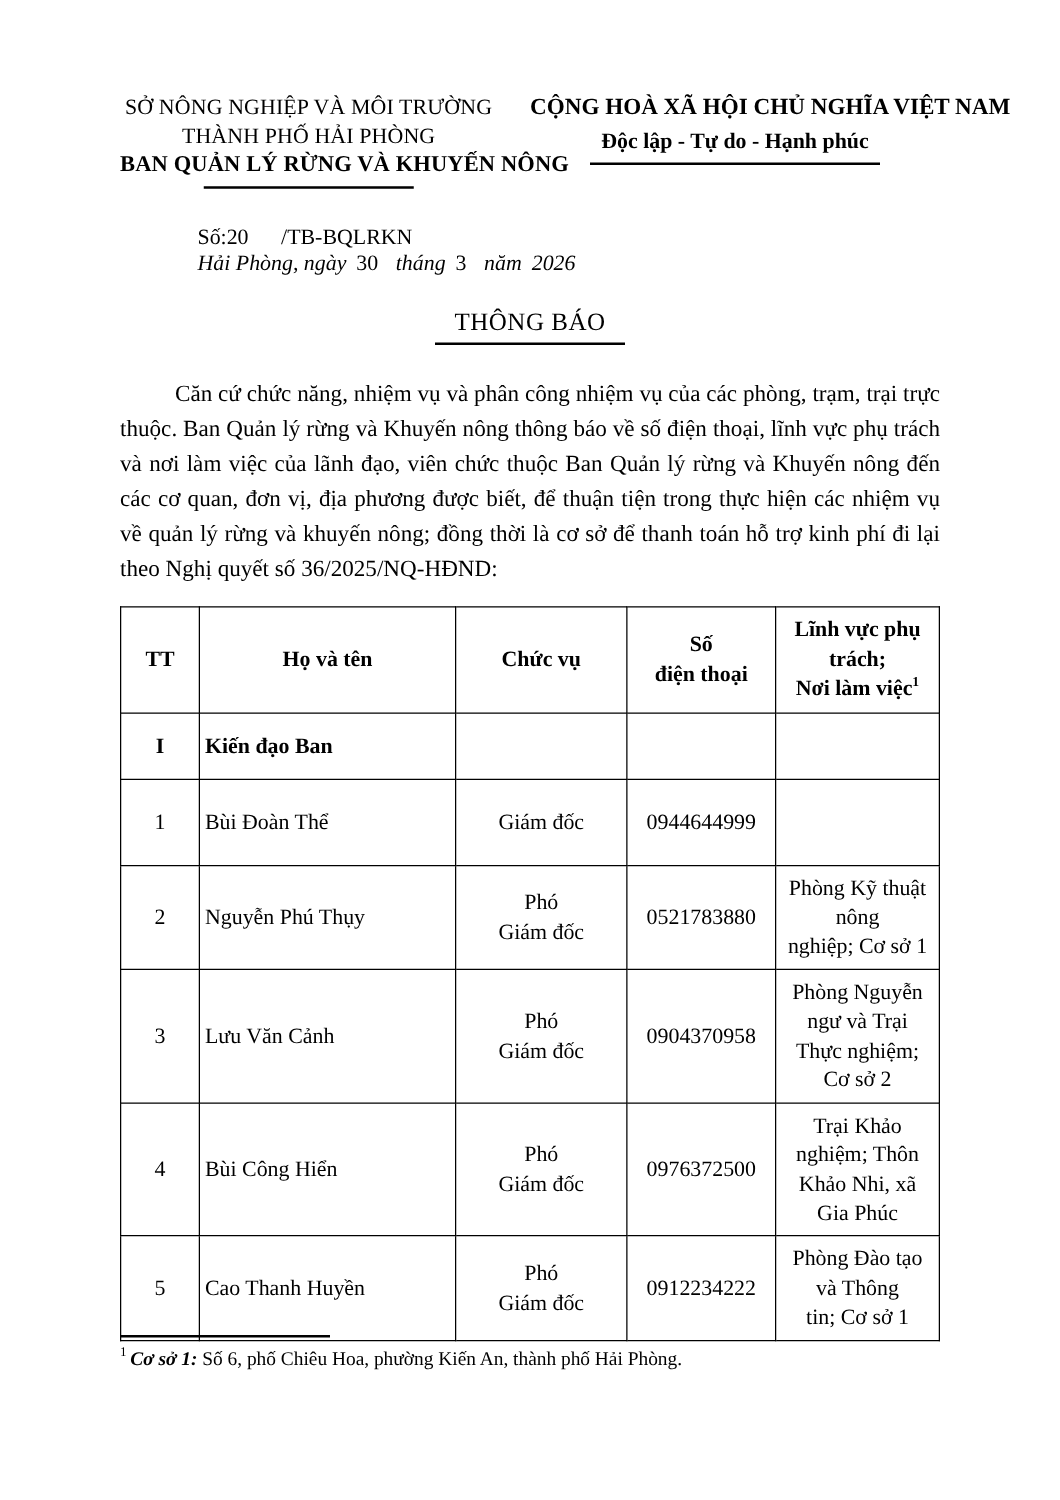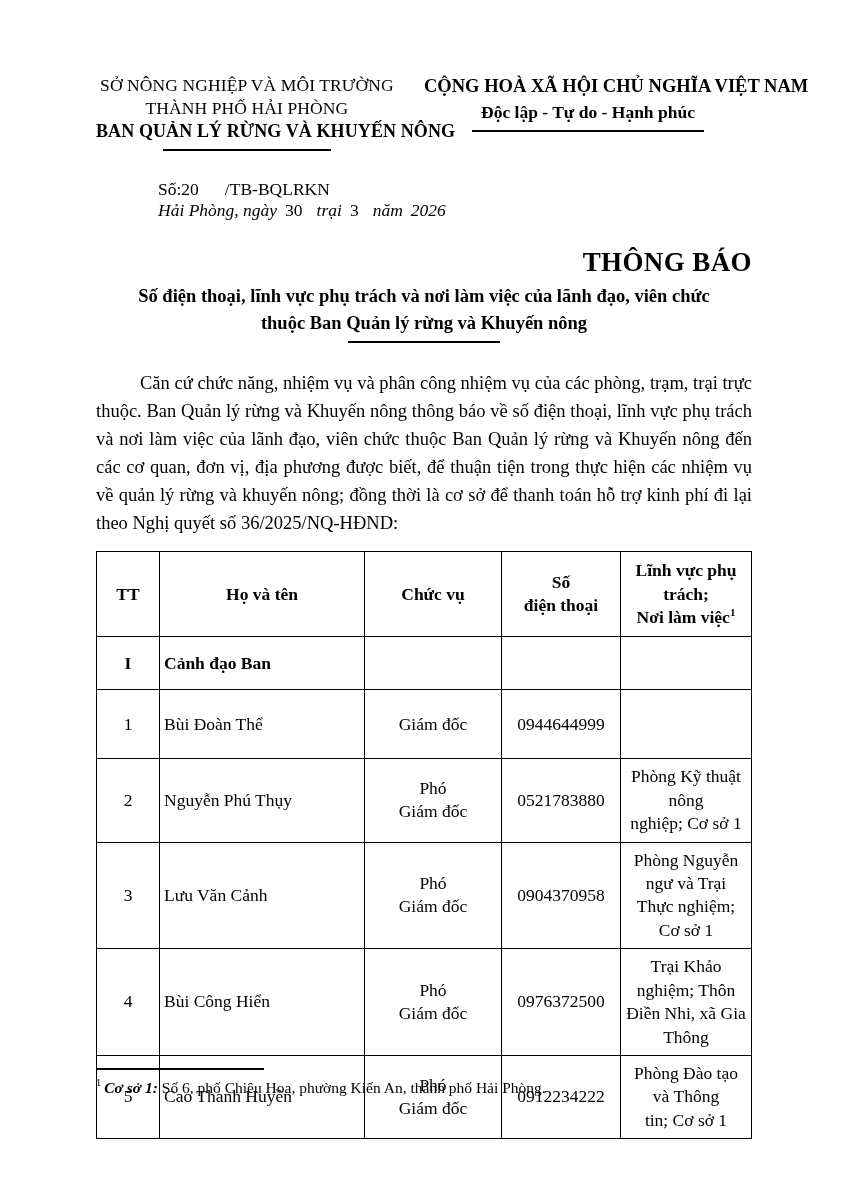--- a/index.html
+++ b/index.html
@@ -94,24 +94,23 @@
   }
   .doc-place-date .sp { display: inline-block; width: 8px; }
   .doc-place-date .sp2 { display: inline-block; width: 14px; }
 
   
   .title-block {
     text-align: center;
     margin-top: 26px;
   }
   .doc-type {
-    font-weight: bold;
-    font-size: 27px;
+    font-weight: normal;
+    font-size: 20px;
     letter-spacing: .4px;
-    text-align: right;
   }
   .doc-subtitle {
     font-weight: bold;
     font-size: 18.5px;
     line-height: 1.45;
     margin-top: 5px;
     padding: 0 10px;
   }
   .rule-title {
     width: 152px;
@@ -216,30 +215,26 @@
       <div class="motto">Độc lập - Tự do - Hạnh phúc</div>
       <div class="rule rule-right"></div>
     </div>
   </div>
 
   <div class="num-date">
     <div class="doc-number">
       <span>Số:20</span><span class="gap"></span><span>/TB-BQLRKN</span>
     </div>
     <div class="doc-place-date">
-      <span>Hải Phòng, ngày</span><span class="sp"></span><span class="plain">30</span><span class="sp2"></span><span>trại</span><span class="sp"></span><span class="plain">3</span><span class="sp2"></span><span>năm</span><span class="sp"></span><span>2026</span>
+      <span>Hải Phòng, ngày</span><span class="sp"></span><span class="plain">30</span><span class="sp2"></span><span>tháng</span><span class="sp"></span><span class="plain">3</span><span class="sp2"></span><span>năm</span><span class="sp"></span><span>2026</span>
     </div>
   </div>
 
   <div class="title-block">
     <div class="doc-type">THÔNG BÁO</div>
-    <div class="doc-subtitle">
-      <div>Số điện thoại, lĩnh vực phụ trách và nơi làm việc của lãnh đạo, viên chức</div>
-      <div>thuộc Ban Quản lý rừng và Khuyến nông</div>
-    </div>
     <div class="rule-title"></div>
   </div>
 
   <div class="body-block">
     <p class="para">Căn cứ chức năng, nhiệm vụ và phân công nhiệm vụ của các phòng, trạm, trại trực thuộc. Ban Quản lý rừng và Khuyến nông thông báo về số điện thoại, lĩnh vực phụ trách và nơi làm việc của lãnh đạo, viên chức thuộc Ban Quản lý rừng và Khuyến nông đến các cơ quan, đơn vị, địa phương được biết, để thuận tiện trong thực hiện các nhiệm vụ về quản lý rừng và khuyến nông; đồng thời là cơ sở để thanh toán hỗ trợ kinh phí đi lại theo Nghị quyết số 36/2025/NQ-HĐND:</p>
   </div>
 
   <table class="people">
     <thead>
       <tr>
@@ -252,21 +247,21 @@
         </th>
         <th class="c-area">
           <div>Lĩnh vực phụ trách;</div>
           <div><span>Nơi làm việc</span><span class="sup">1</span></div>
         </th>
       </tr>
     </thead>
     <tbody>
       <tr class="group-row">
         <td class="c-tt">I</td>
-        <td class="c-name">Cảnh đạo Ban</td>
+        <td class="c-name">Kiến đạo Ban</td>
         <td class="c-role"></td>
         <td class="c-phone"></td>
         <td class="c-area"></td>
       </tr>
 
       <tr class="data-row">
         <td class="c-tt">1</td>
         <td class="c-name">Bùi Đoàn Thể</td>
         <td class="c-role">
           <span>Giám đốc</span>
@@ -294,35 +289,35 @@
       <tr class="data-row row-tall">
         <td class="c-tt">3</td>
         <td class="c-name">Lưu Văn Cảnh</td>
         <td class="c-role">
           <span class="role-2">Phó</span>
           <span class="role-2">Giám đốc</span>
         </td>
         <td class="c-phone">0904370958</td>
         <td class="c-area">
           <div>Phòng Nguyễn ngư và Trại</div>
-          <div>Thực nghiệm; Cơ sở 1</div>
+          <div>Thực nghiệm; Cơ sở 2</div>
         </td>
       </tr>
 
       <tr class="data-row row-tall">
         <td class="c-tt">4</td>
         <td class="c-name">Bùi Công Hiển</td>
         <td class="c-role">
           <span class="role-2">Phó</span>
           <span class="role-2">Giám đốc</span>
         </td>
         <td class="c-phone">0976372500</td>
         <td class="c-area">
           <div>Trại Khảo nghiệm; Thôn</div>
-          <div>Điền Nhi, xã Gia Thông</div>
+          <div>Khảo Nhi, xã Gia Phúc</div>
         </td>
       </tr>
 
       <tr class="data-row row-tall">
         <td class="c-tt">5</td>
         <td class="c-name">Cao Thanh Huyền</td>
         <td class="c-role">
           <span class="role-2">Phó</span>
           <span class="role-2">Giám đốc</span>
         </td>

